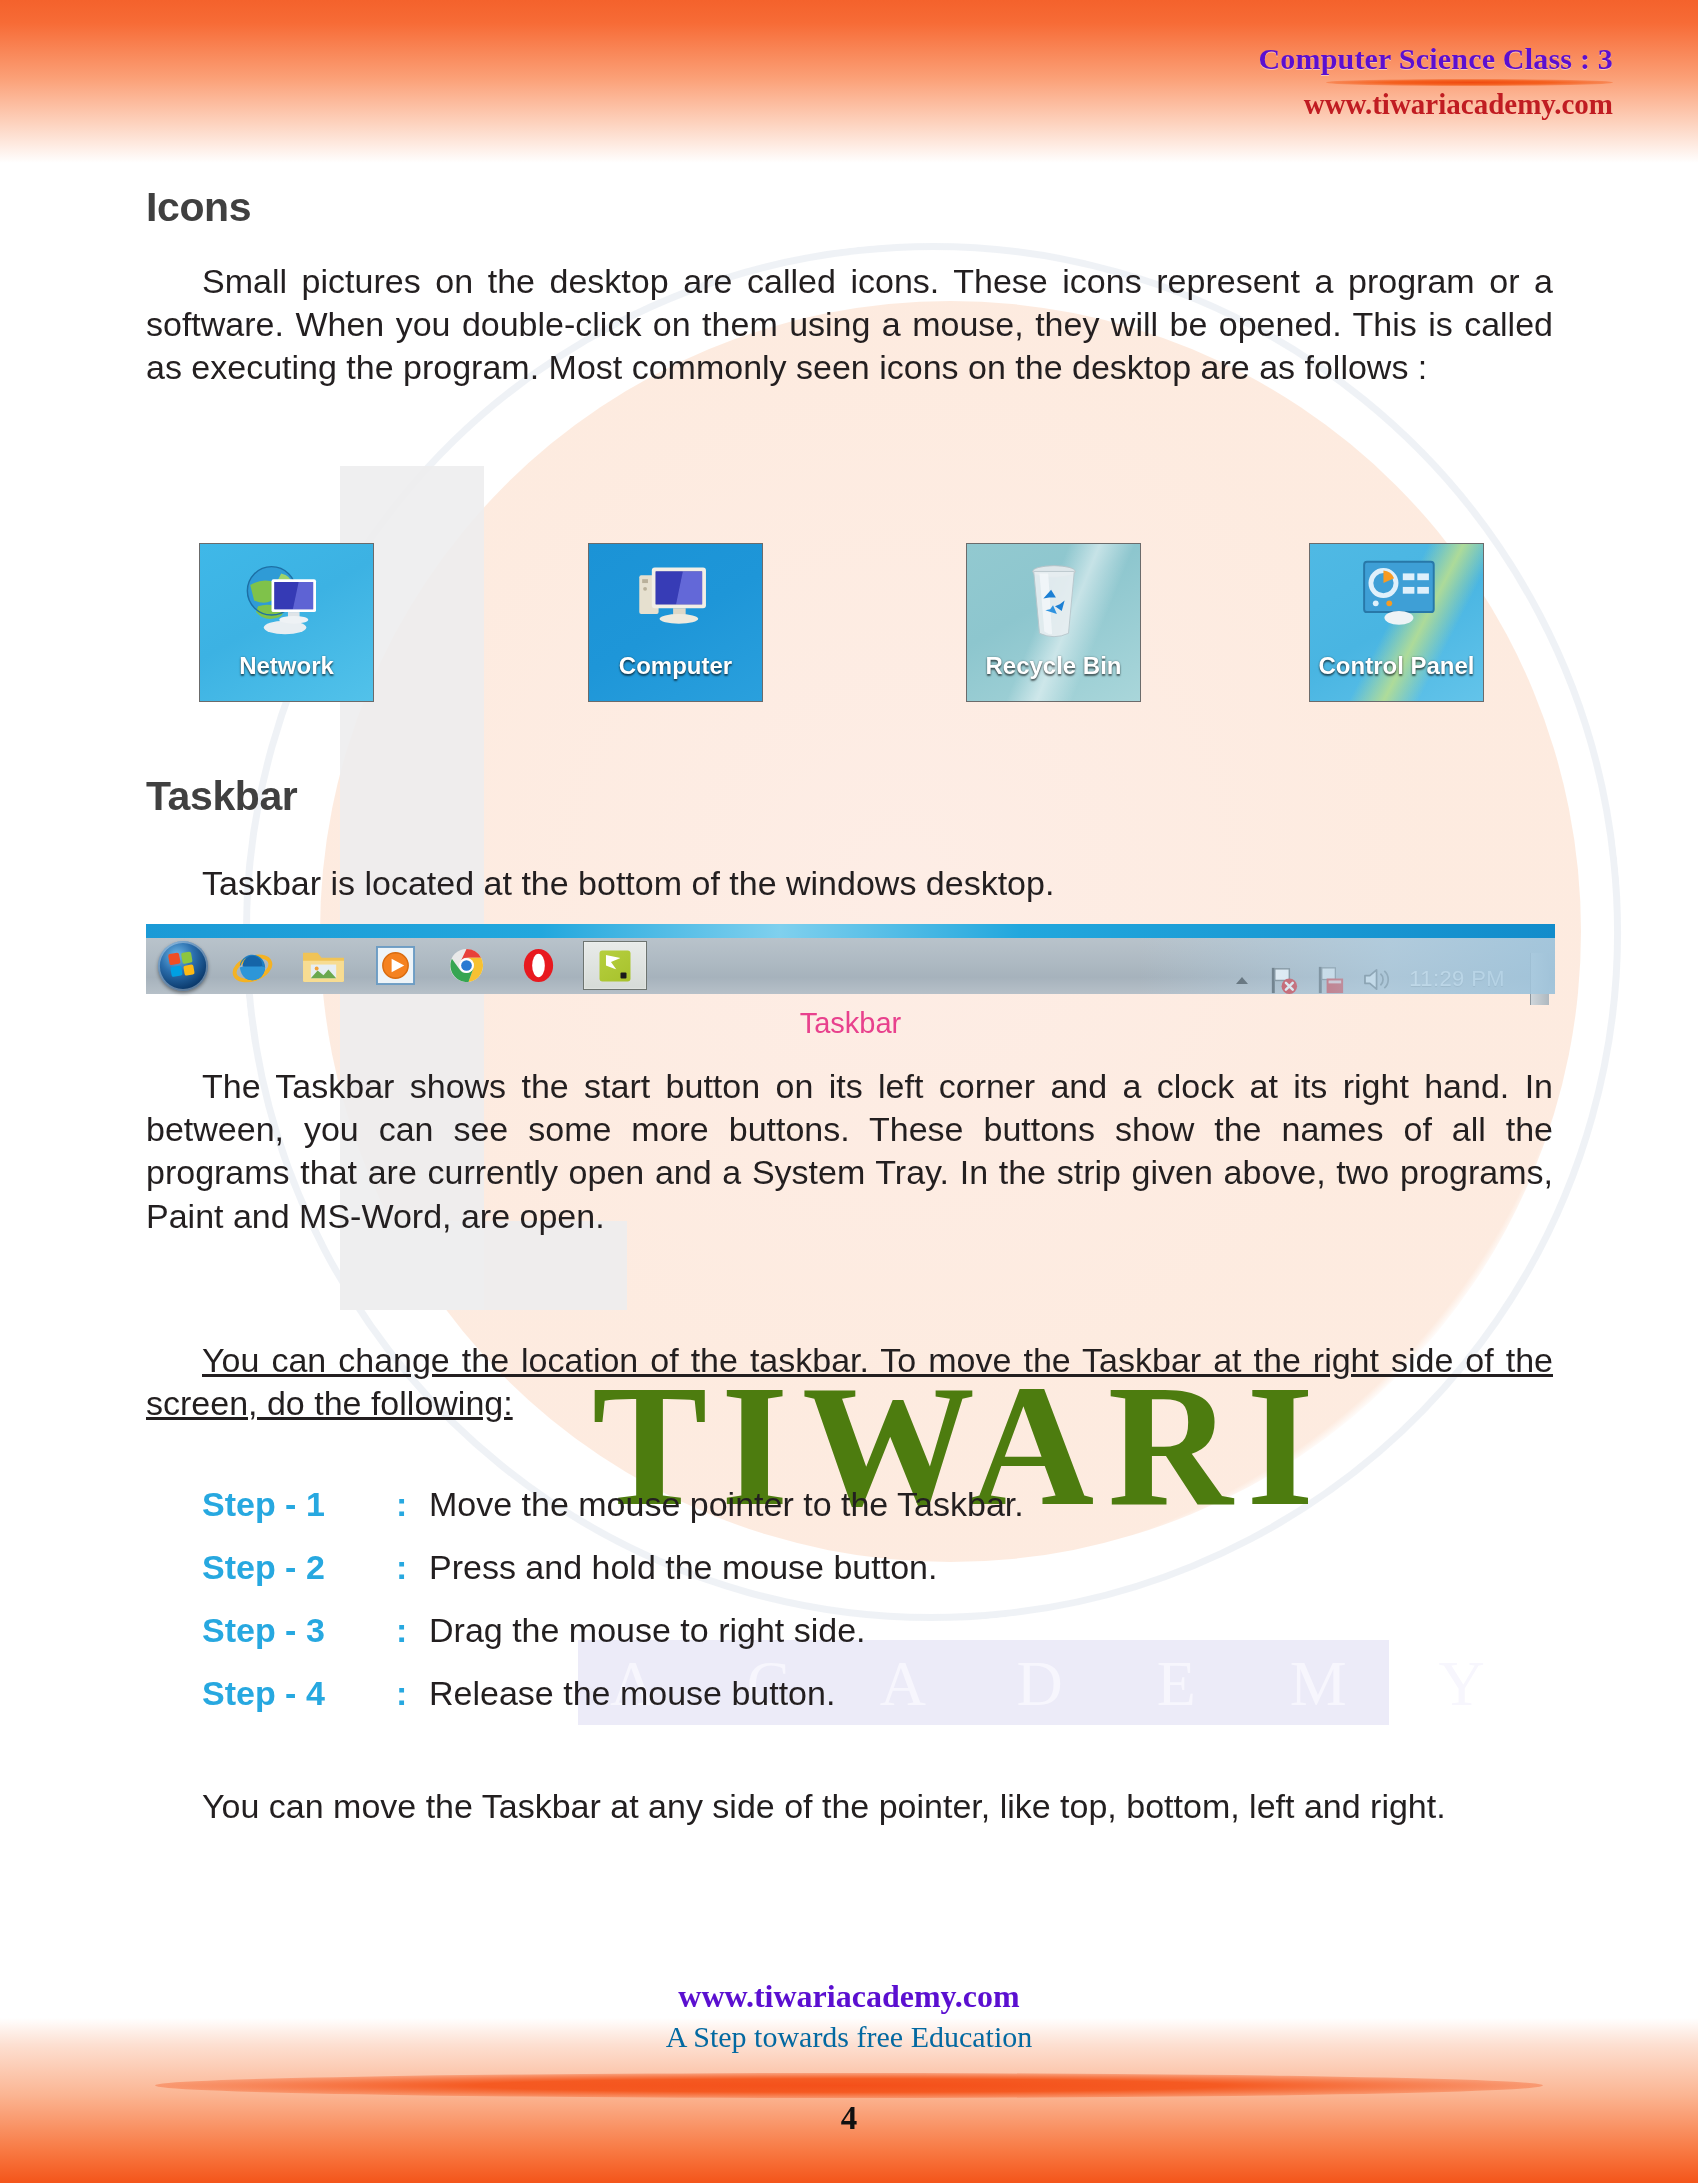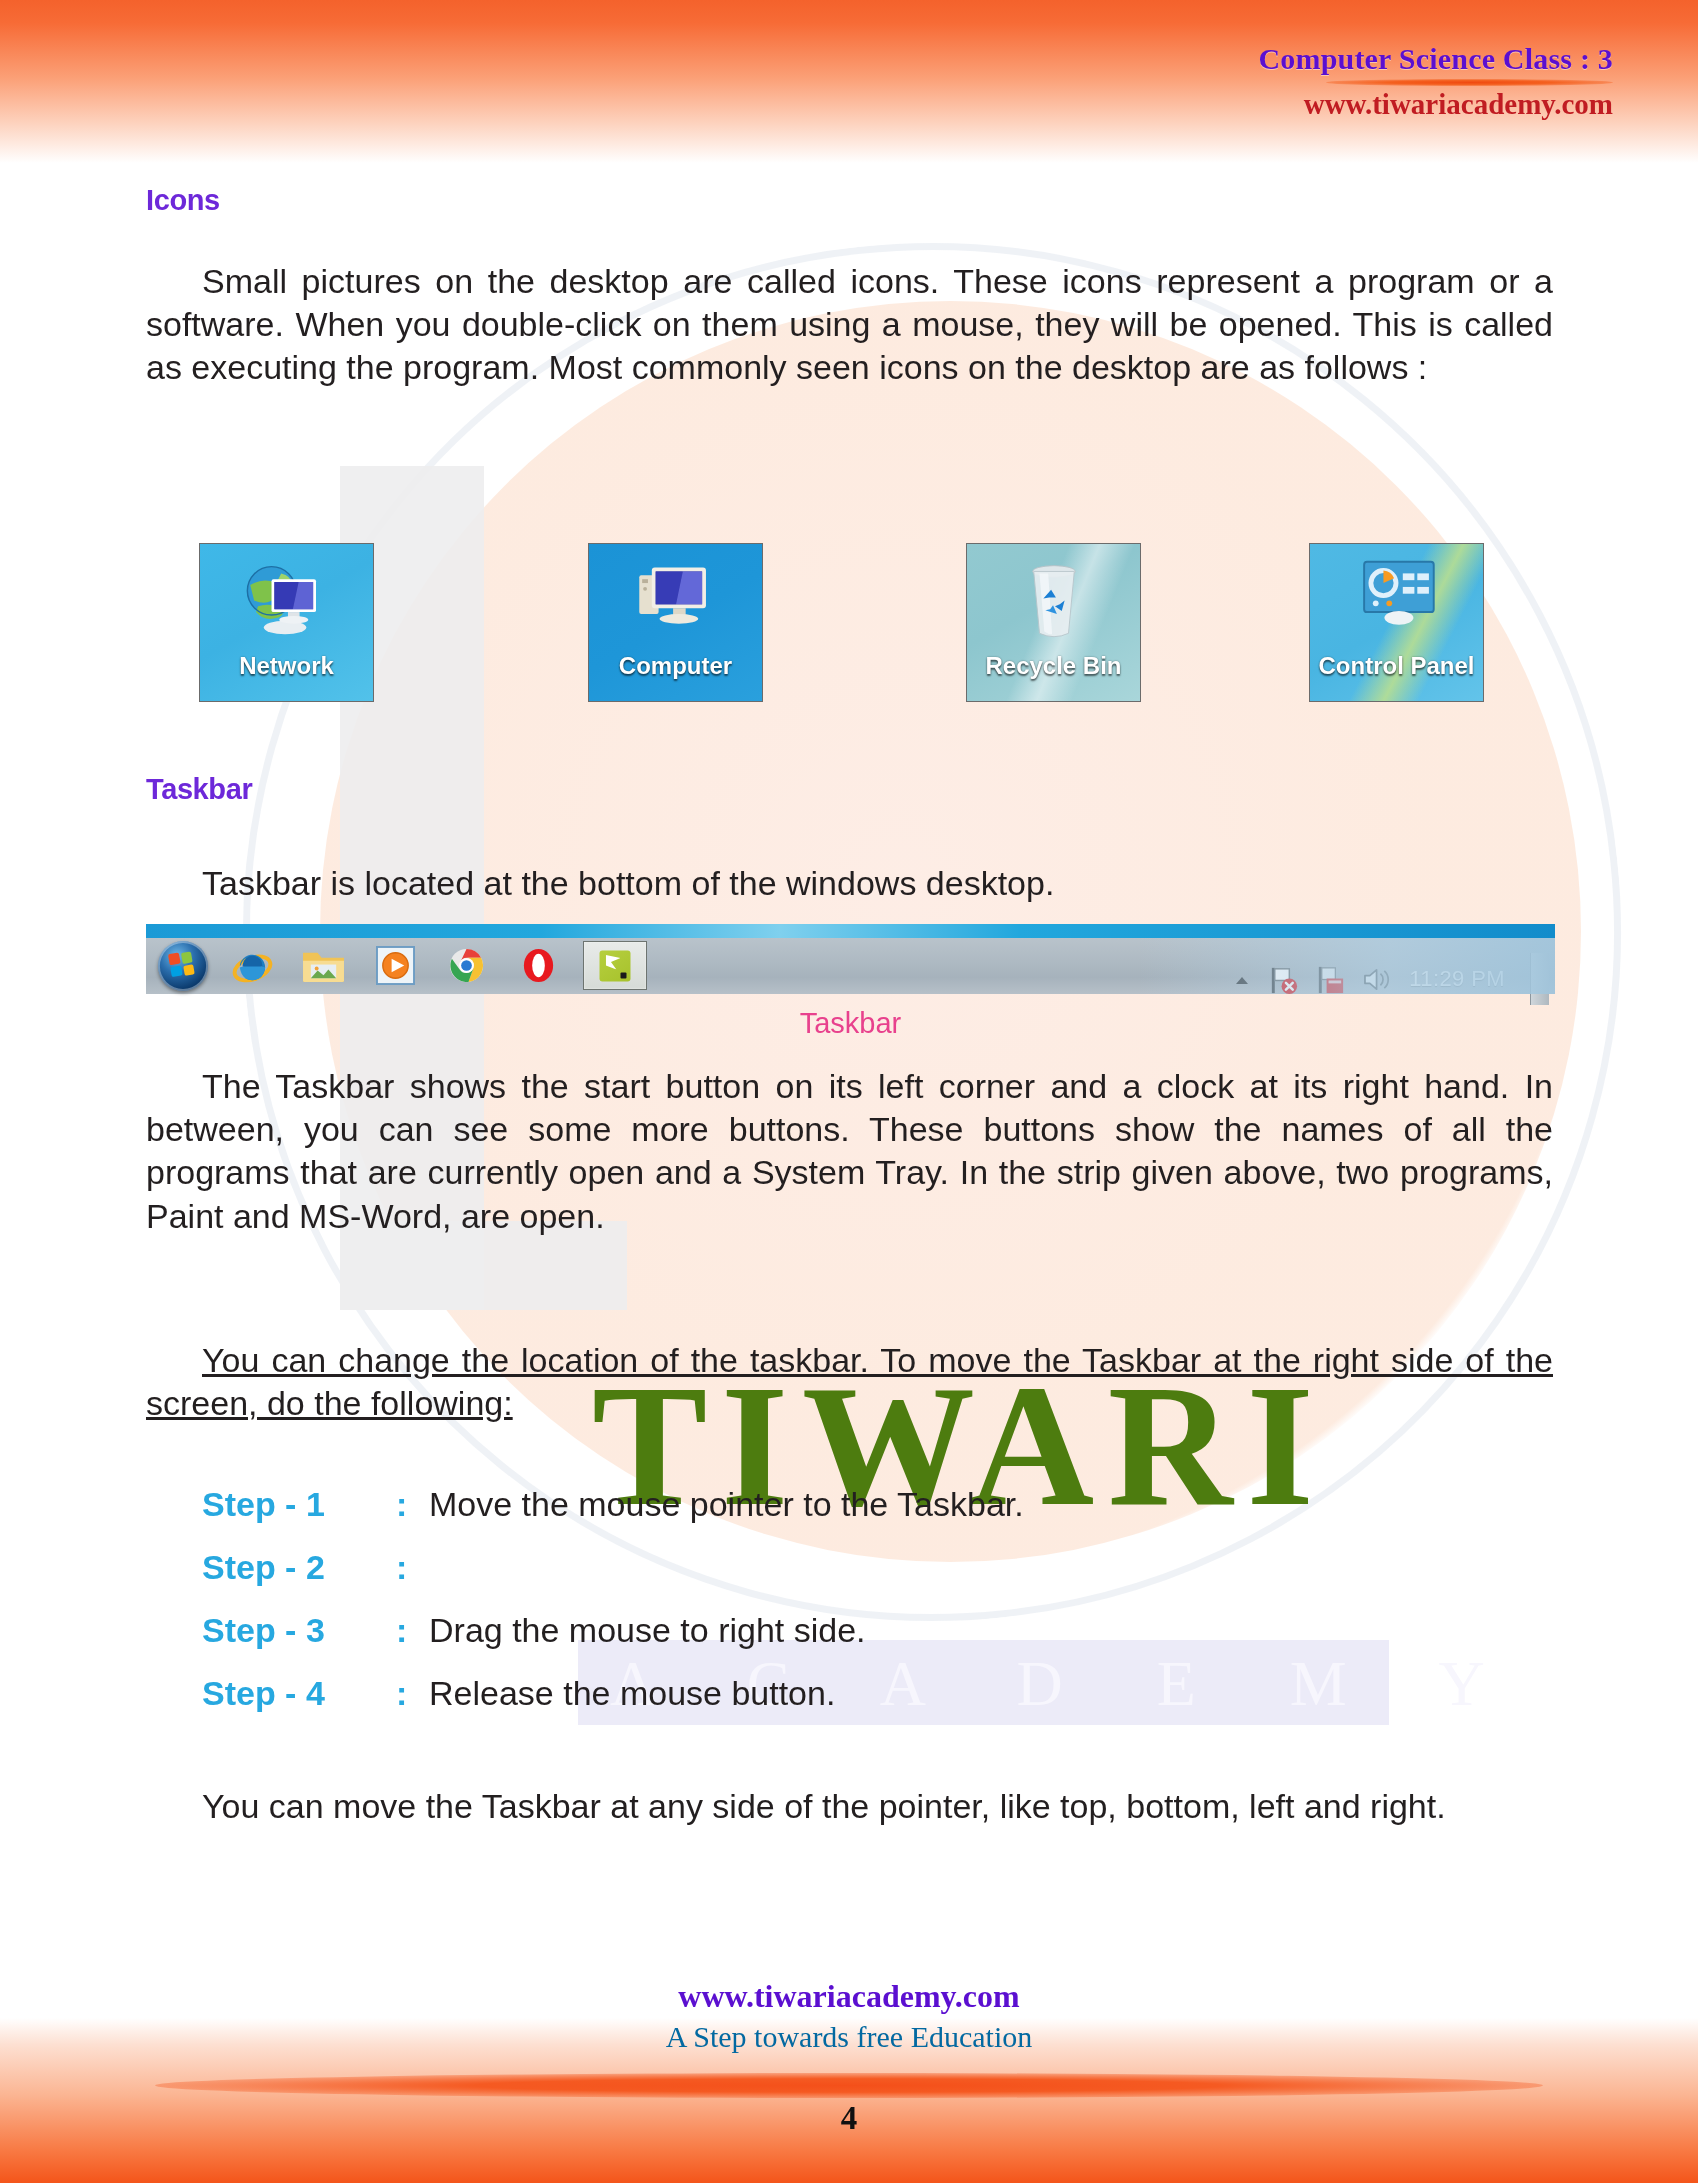--- a/index.html
+++ b/index.html
@@ -90,21 +90,21 @@
   }
 
   
   .content {
     position:absolute; left:0; top:0; width:1698px; height:2183px; z-index:5;
   }
   .col { position:absolute; left:146px; width:1407px; }
 
   h2.sect {
     font-family:"Liberation Sans", sans-serif;
-    font-weight:bold; font-size:29px; color:#6d28d9;
+    font-weight:bold; font-size:41px; color:#404040;
     letter-spacing:-0.4px;
   }
   p.body {
     font-family:"Liberation Sans", sans-serif;
     font-size:34px; color:#231f20; line-height:1.27;
     text-align:justify; text-justify:inter-word;
     font-stretch:condensed;
   }
   p.body.ind { text-indent:56px; }
   p.body.noj { text-align:left; }
@@ -468,20 +468,21 @@
 
     <div class="steps" style="top:1485px;">
       <div class="step-row">
         <div class="step-lbl">Step - 1</div>
         <div class="step-colon">:</div>
         <div class="step-txt">Move the mouse pointer to the Taskbar.</div>
       </div>
       <div class="step-row">
         <div class="step-lbl">Step - 2</div>
         <div class="step-colon">:</div>
+        <div class="step-txt">Press and hold the mouse button.</div>
       </div>
       <div class="step-row">
         <div class="step-lbl">Step - 3</div>
         <div class="step-colon">:</div>
         <div class="step-txt">Drag the mouse to right side.</div>
       </div>
       <div class="step-row">
         <div class="step-lbl">Step - 4</div>
         <div class="step-colon">:</div>
         <div class="step-txt">Release the mouse button.</div>

